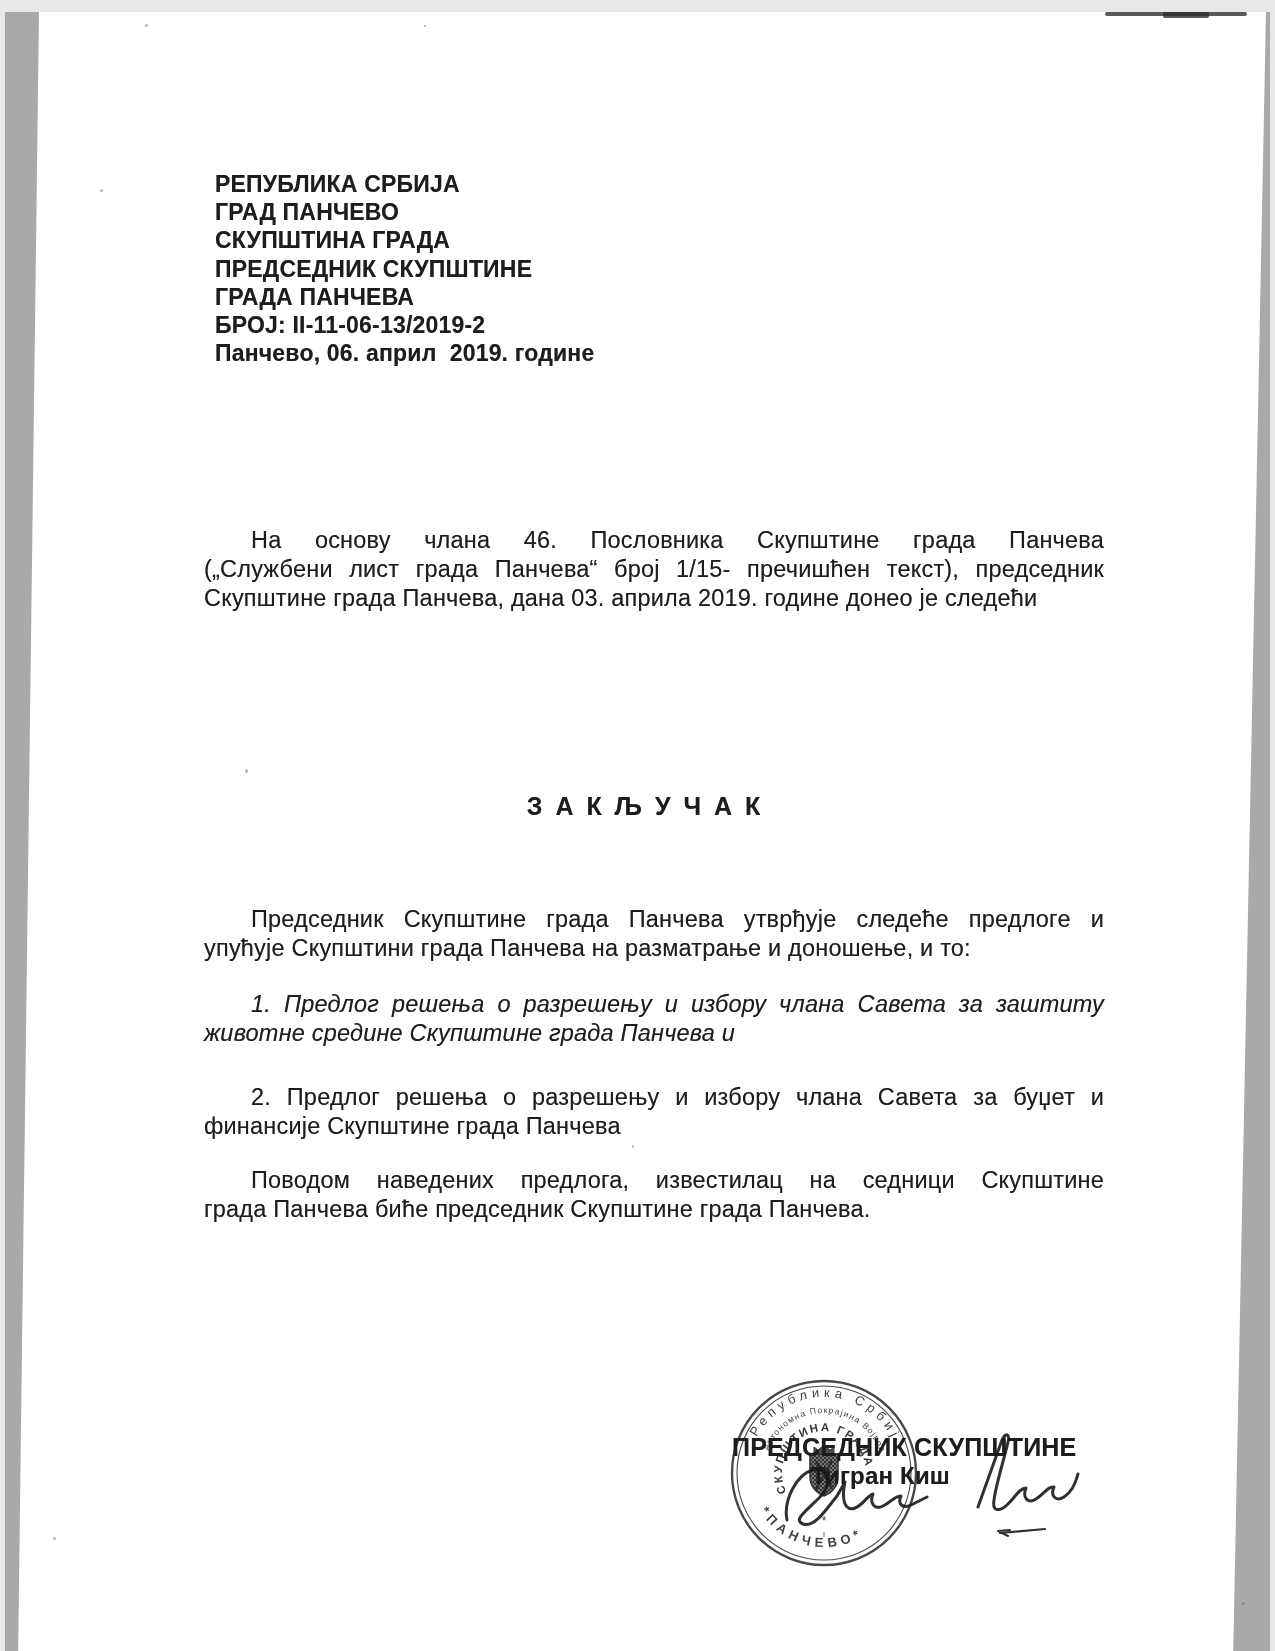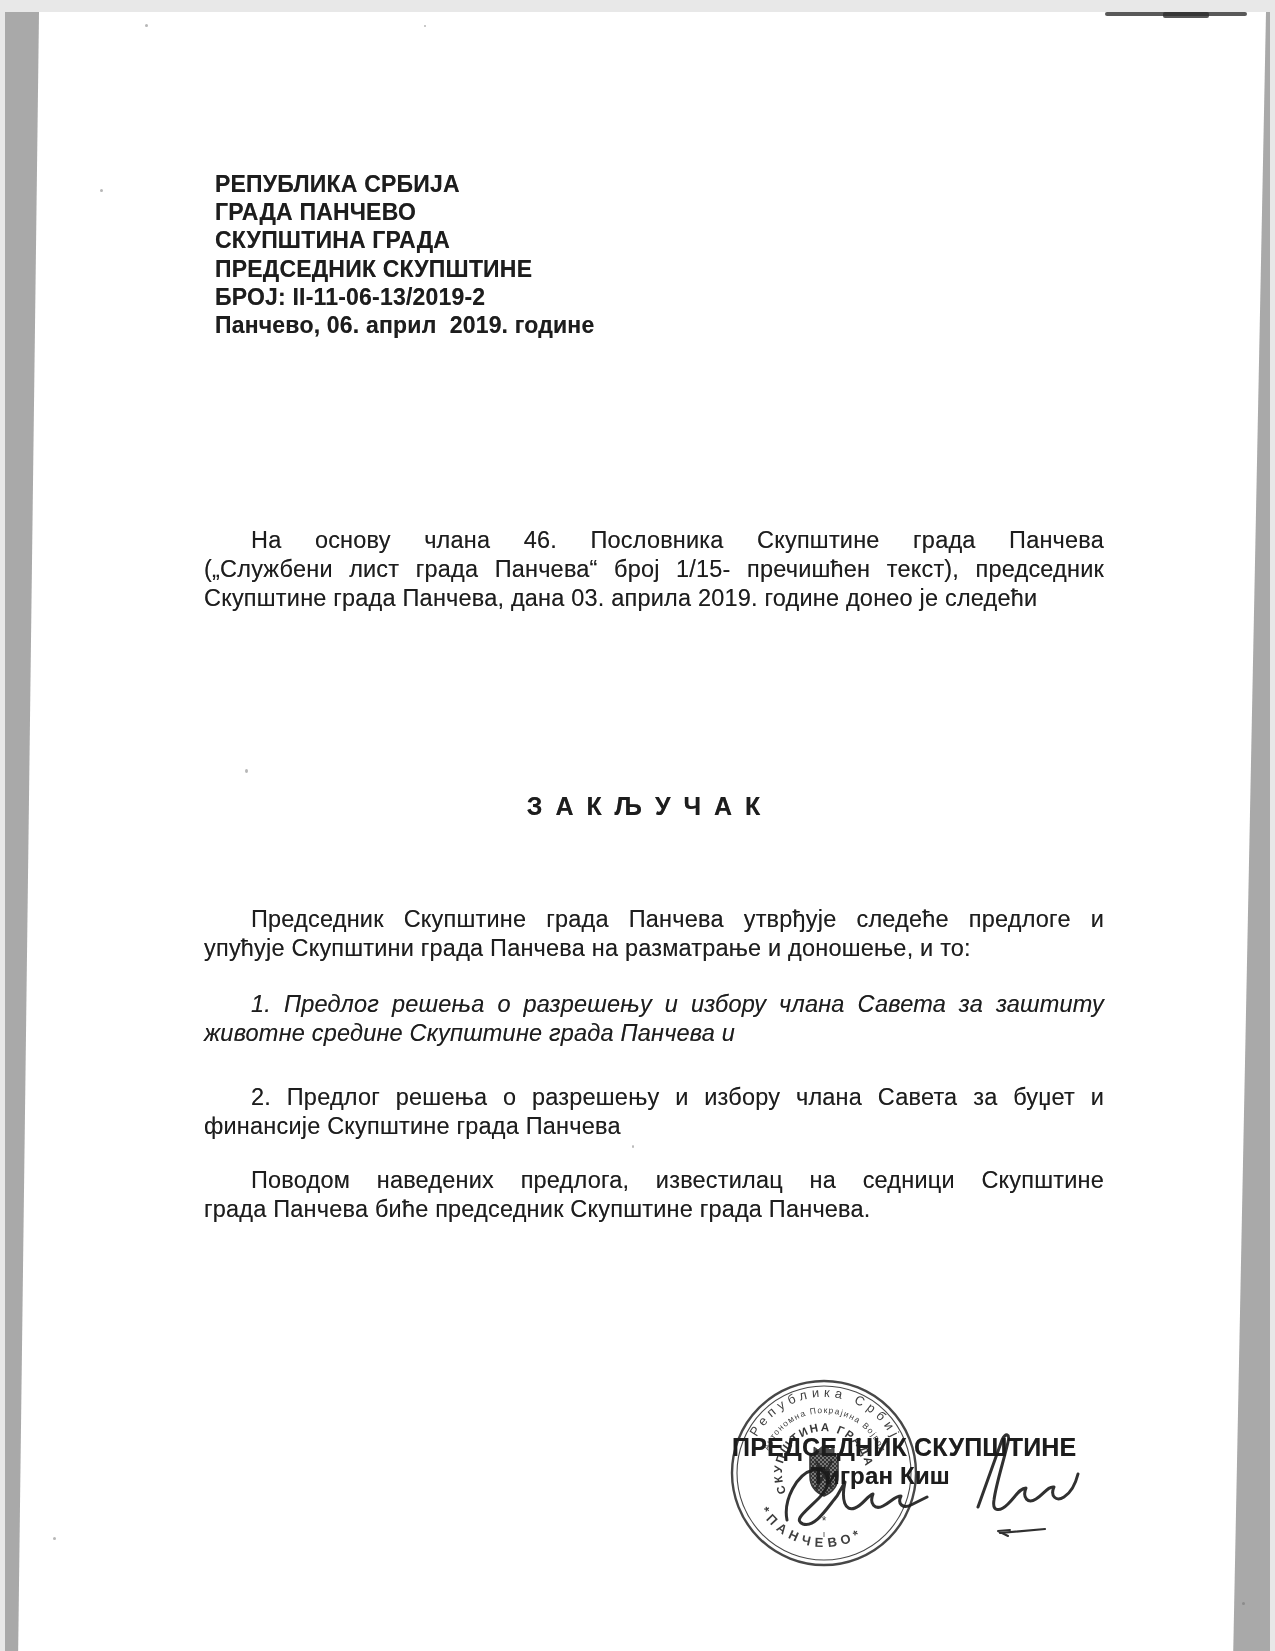--- a/index.html
+++ b/index.html
@@ -70,23 +70,24 @@
   <div class="speck" style="left:419px;top:13px;width:2px;height:2px;"></div>
   <div class="speck" style="left:95px;top:177px;width:3px;height:3px;"></div>
   <div class="speck" style="left:240px;top:757px;width:3px;height:4px;"></div>
   <div class="speck" style="left:912px;top:1079px;width:3px;height:3px;"></div>
   <div class="speck" style="left:627px;top:1133px;width:2px;height:3px;"></div>
   <div class="speck" style="left:1237px;top:1590px;width:3px;height:3px;"></div>
   <div class="speck" style="left:48px;top:1525px;width:3px;height:3px;"></div>
 
   <div class="txt hdr">
       <div class="ln j">РЕПУБЛИКА СРБИЈА</div>
-      <div class="ln j">ГРАДА ПАНЧЕВО</div>
+      <div class="ln j">ГРАД ПАНЧЕВО</div>
       <div class="ln j">СКУПШТИНА ГРАДА</div>
       <div class="ln j">ПРЕДСЕДНИК СКУПШТИНЕ</div>
+      <div class="ln j">ГРАДА ПАНЧЕВА</div>
       <div class="ln j">БРОЈ: II-11-06-13/2019-2</div>
       <div class="ln">Панчево, 06. април  2019. године</div>
     </div>
 
   <div class="txt jpara intro">
       <div class="ln j">На основу члана 46. Пословника Скупштине града Панчева</div>
       <div class="ln j">(„Службени лист града Панчева“ број 1/15- пречишћен текст), председник</div>
       <div class="ln">Скупштине града Панчева, дана 03. априла 2019. године донео је следећи</div>
     </div>
 

